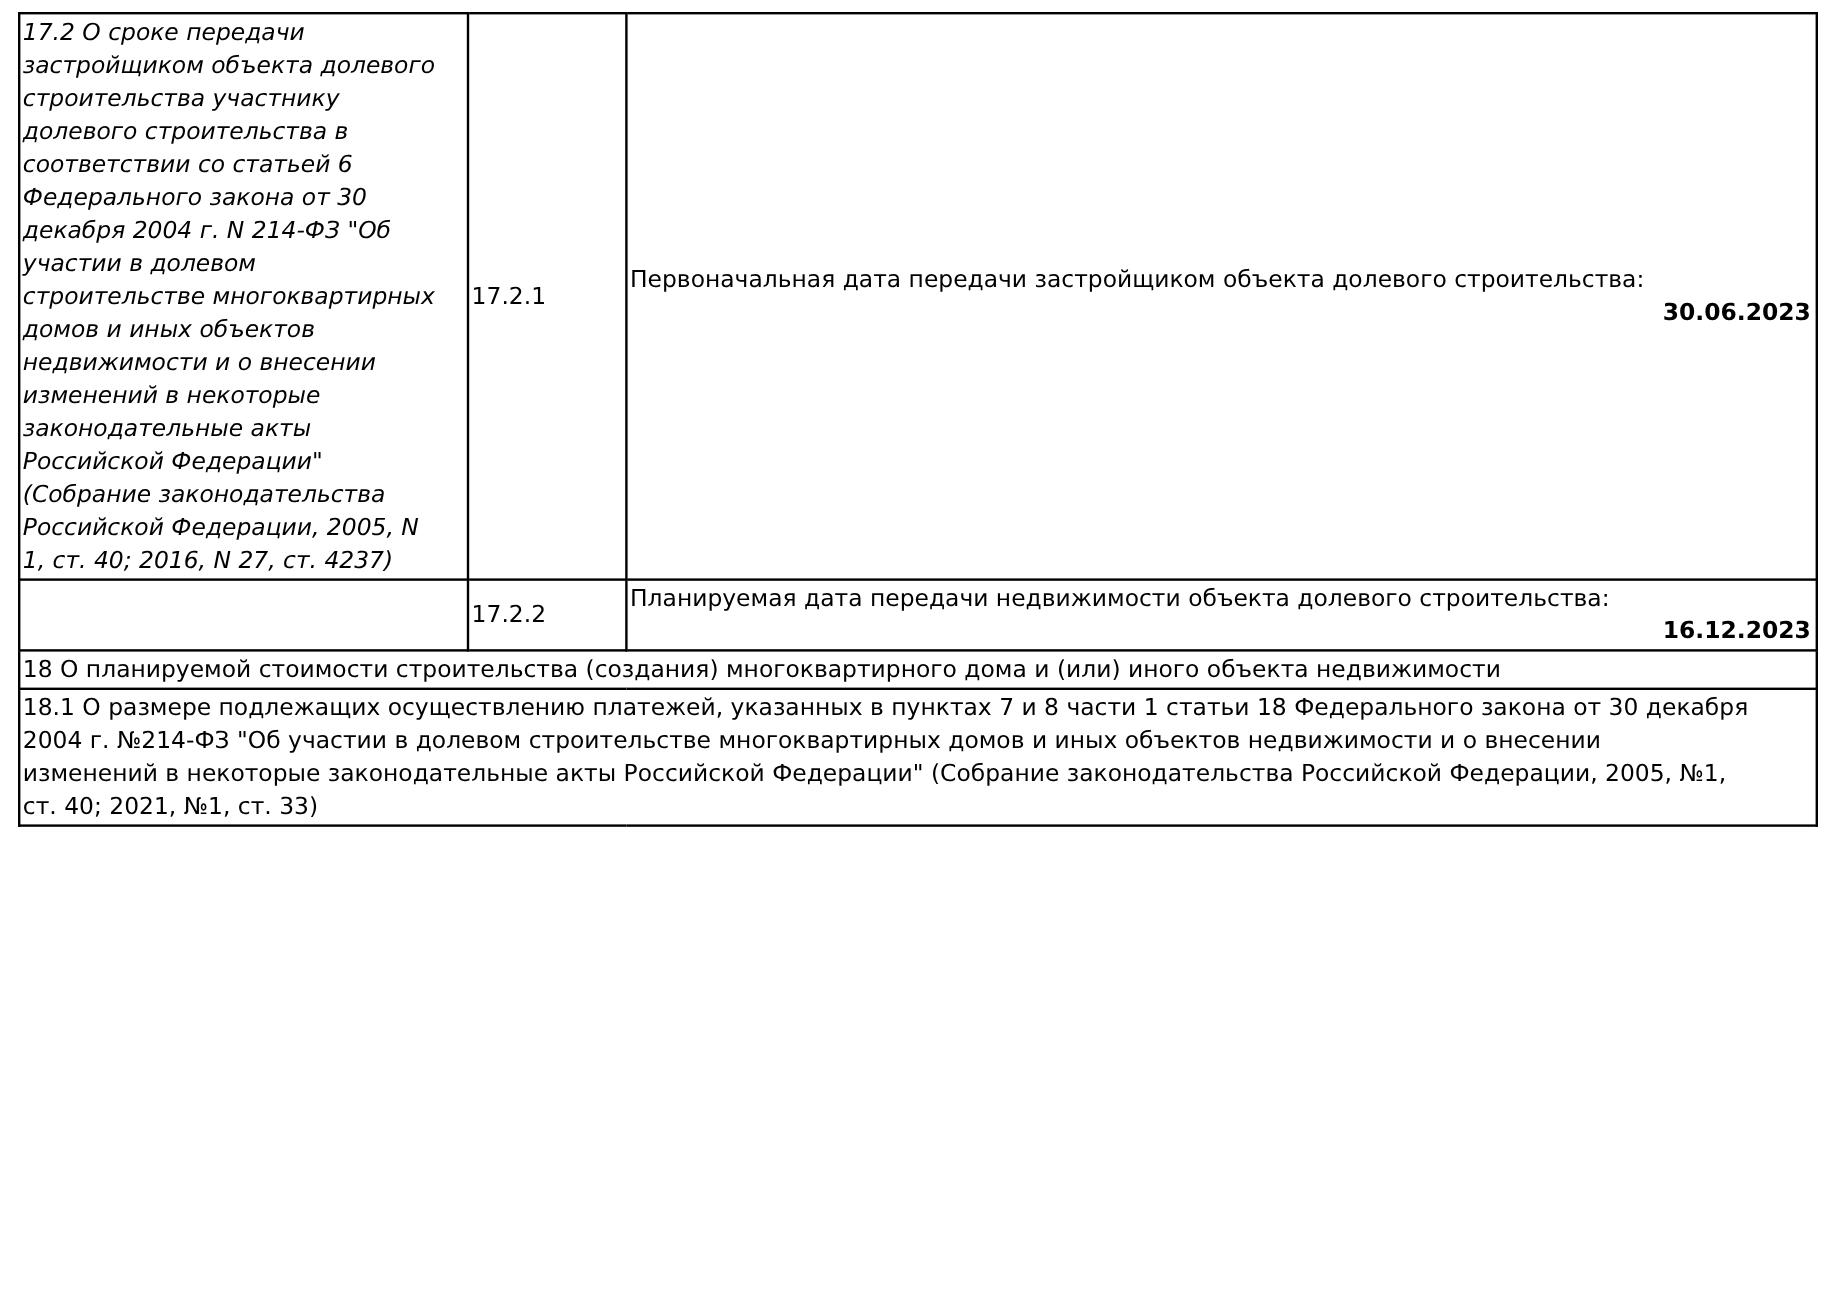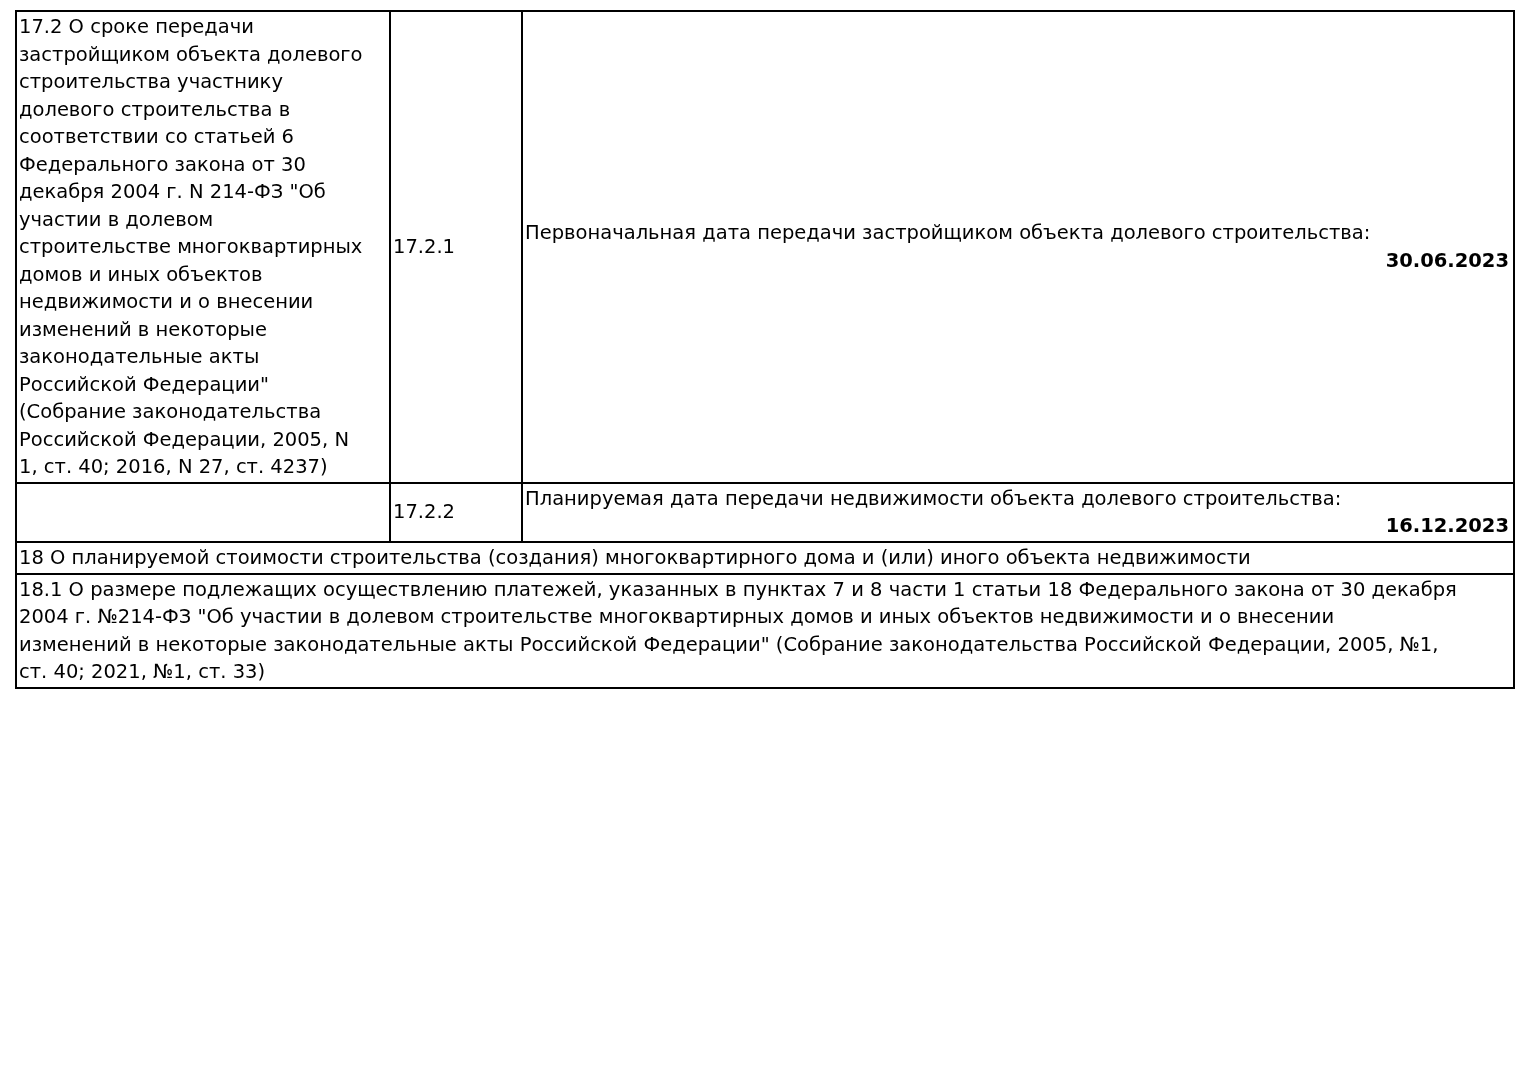--- a/index.html
+++ b/index.html
@@ -30,20 +30,21 @@
     font-size: 19.5px;
     line-height: 27.5px;
     color: #000000;
     padding: 1px 4px 1px 2px;
     vertical-align: middle;
     overflow: hidden;
   }
   td.section-cell {
     vertical-align: top;
     white-space: pre-line;
+    font-style: italic;
   }
   td.code-cell {
     padding-left: 5px;
     vertical-align: middle;
     margin-left: 44px;
   }
   td.field-cell {
     vertical-align: middle;
   }
   td.heading-cell {

